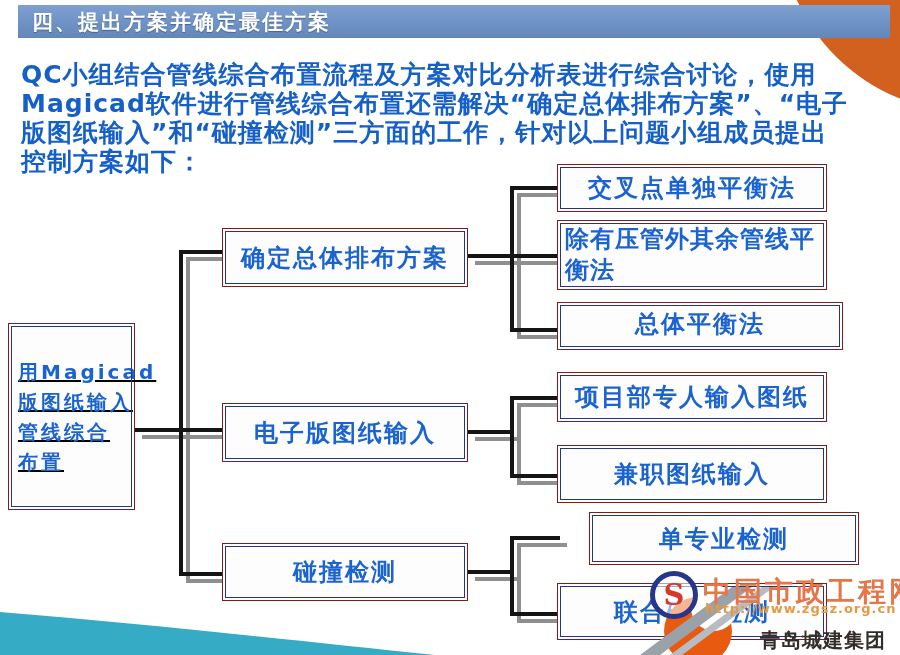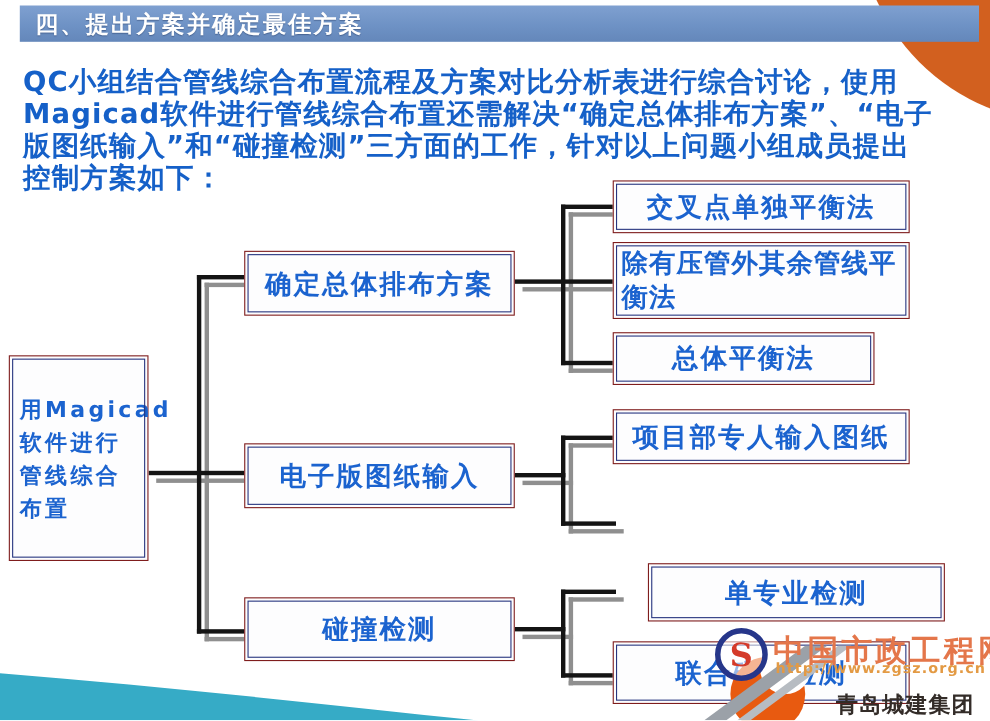--- a/index.html
+++ b/index.html
@@ -33,31 +33,31 @@
   .dbox{
     position:absolute;background:#fdfdfe;border:1px solid #7f1d1d;box-sizing:border-box;
     z-index:10;display:flex;align-items:center;justify-content:center;
   }
   .dbox::after{content:"";position:absolute;inset:2px;border:1px solid #27357f;pointer-events:none;}
   .dbox .lbl{
     color:#1b63cf;font-weight:bold;font-size:24px;letter-spacing:2px;line-height:30px;
     text-align:center;white-space:nowrap;
   }
   .b-root{left:8px;top:323px;width:127px;height:187px;justify-content:flex-start;}
-  .b-root .rlines{padding-left:9px;}
+  .b-root .rlines{padding-left:9px;text-decoration:underline;}
   .b-root .rline{
     color:#1b63cf;font-weight:bold;font-size:20px;line-height:30px;letter-spacing:3px;white-space:nowrap;
   }
   .b-m1{left:222px;top:228px;width:246px;height:59px;}
   .b-m2{left:222px;top:403px;width:246px;height:59px;}
   .b-m3{left:222px;top:543px;width:246px;height:58px;}
   .b-r1{left:557px;top:164px;width:270px;height:48px;}
   .b-r2{left:557px;top:220px;width:270px;height:70px;justify-content:center;}
   .b-r2 .lbl{text-align:left;white-space:normal;padding-left:7px;line-height:31px;letter-spacing:1px;}
-  .b-r3{left:557px;top:302px;width:238px;height:48px;}
+  .b-r3{left:557px;top:302px;width:286px;height:48px;font-family:Liberation Mono, monospace;}
   .b-r4{left:557px;top:372px;width:270px;height:50px;}
   .b-r5{left:557px;top:445px;width:270px;height:58px;}
   .b-r6{left:557px;top:512px;width:270px;height:53px;margin-left:32px;}
   .b-r7{left:557px;top:583px;width:270px;height:57px;}
   
   .conn{position:absolute;background:#141414;z-index:2;}
   .conn-shadow{position:absolute;background:#8f8f8f;z-index:1;}
   
   .wm{position:absolute;z-index:50;}
   .s-logo{
@@ -91,21 +91,21 @@
   <div class="para">
     <div class="pline">QC小组结合管线综合布置流程及方案对比分析表进行综合讨论，使用</div>
     <div class="pline">Magicad软件进行管线综合布置还需解决“确定总体排布方案”、“电子</div>
     <div class="pline">版图纸输入”和“碰撞检测”三方面的工作，针对以上问题小组成员提出</div>
     <div class="pline">控制方案如下：</div>
   </div>
 
   <div class="dbox b-root">
     <div class="rlines">
       <div class="rline">用Magicad</div>
-      <div class="rline">软件进行</div>
+      <div class="rline">版图纸输入</div>
       <div class="rline">管线综合</div>
       <div class="rline">布置</div>
     </div>
   </div>
 
   <div class="dbox b-m1">
     <span class="lbl">确定总体排布方案</span>
   </div>
   <div class="dbox b-m2">
     <span class="lbl">电子版图纸输入</span>
@@ -118,20 +118,23 @@
     <span class="lbl">交叉点单独平衡法</span>
   </div>
   <div class="dbox b-r2">
     <span class="lbl">除有压管外其余管线平衡法</span>
   </div>
   <div class="dbox b-r3">
     <span class="lbl">总体平衡法</span>
   </div>
   <div class="dbox b-r4">
     <span class="lbl">项目部专人输入图纸</span>
+  </div>
+  <div class="dbox b-r5">
+    <span class="lbl">兼职图纸输入</span>
   </div>
   <div class="dbox b-r6">
     <span class="lbl">单专业检测</span>
   </div>
   <div class="dbox b-r7">
     <span class="lbl">联合碰撞检测</span>
   </div>
 
   <svg class="wm qc-logo" width="190" height="72" viewBox="0 0 190 72">
     <circle cx="80" cy="48" r="34" fill="#e85a10"></circle>

